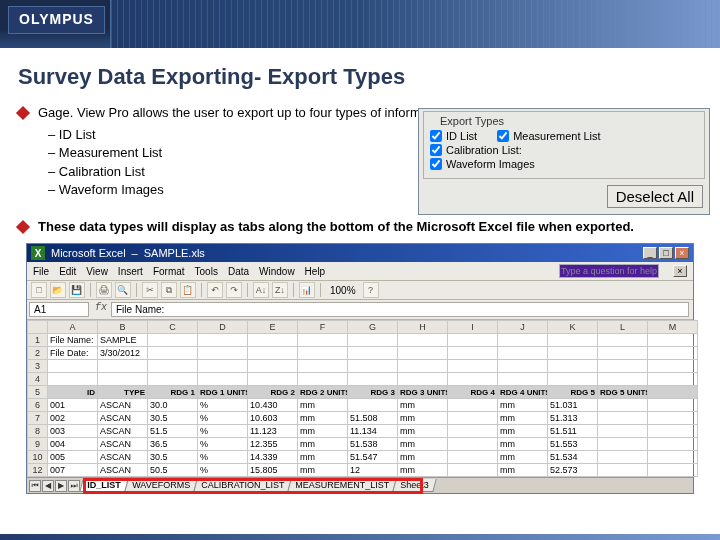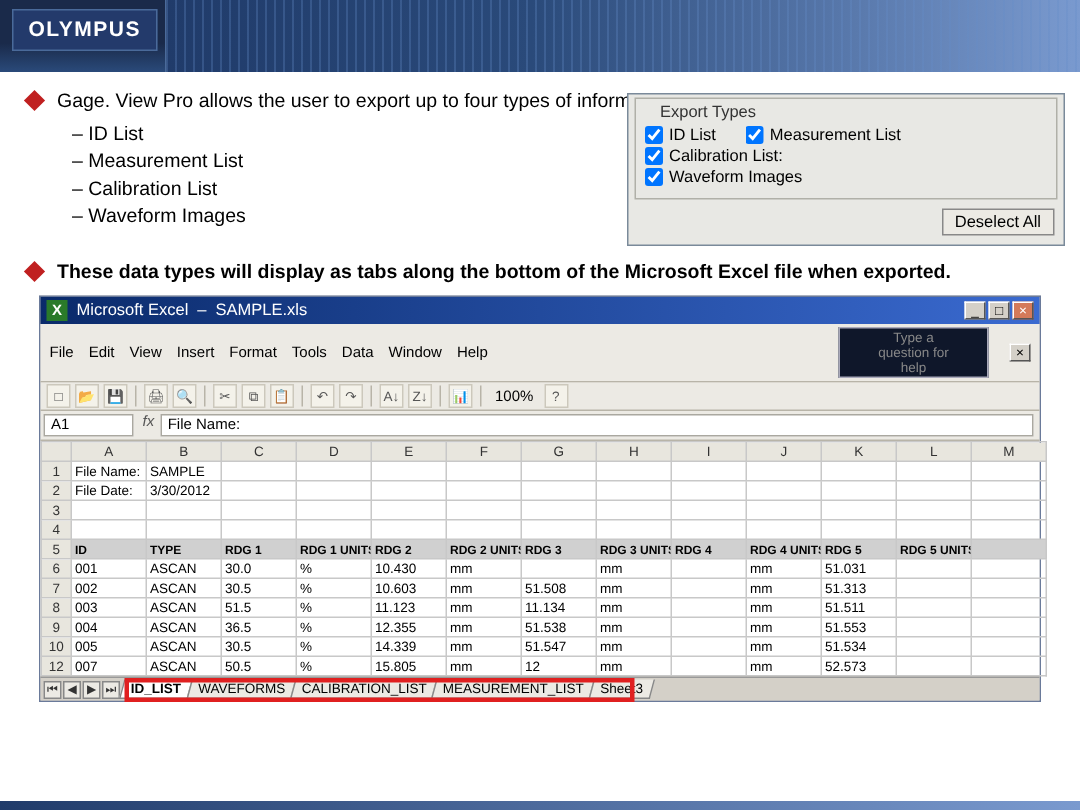--- a/index.html
+++ b/index.html
@@ -86,21 +86,21 @@
     border: 1px solid #b0b0a8;
     margin: 2px 4px 4px 4px;
     padding: 4px 6px 6px 6px;
     position: relative;
   }
   .cb-row { display: flex; gap: 20px; margin: 2px 0; }
   .cb { display: flex; align-items: center; gap: 4px; }
   .cb input { margin: 0; width: 12px; height: 12px; }
   .deselect-btn {
     font-family: Tahoma, sans-serif;
-    font-size: 11px;
+    font-size: 15px;
     padding: 2px 8px;
     background: #eceae4;
     border: 1px solid #888;
     float: right;
     margin: 2px 6px 4px 0;
   }
   .spacer { height: 18px; clear: both; }
   .excel-wrap {
     margin: 8px 8px 0 8px;
     border: 1px solid #6a7a9a;
@@ -134,22 +134,22 @@
     border-bottom: 1px solid #b8b4a8;
     padding: 1px 4px;
     display: flex;
     gap: 3px;
     align-items: center;
   }
   .ex-menubar { font-size: 10px; gap: 10px; padding: 2px 6px; text-align: center; }
   .help-box {
     margin-left: auto;
     border: 1px solid #aab;
-    background: #0f172a;
-    padding: 1px 20px;
+    background: #4c1d95;
+    padding: 1px 0;
     font-size: 9px;
     color: #888;
     width: 100px;
   }
   .tb-btn {
     width: 16px; height: 16px;
     border: 1px solid #ccc8bc;
     background: #f4f2ea;
     display: inline-flex;
     align-items: center; justify-content: center;
@@ -167,20 +167,21 @@
     border: 1px solid #aaa8a0;
     background: #fff;
     padding: 1px 4px;
     margin: 2px;
     font-size: 10px;
   }
   .fx {
     padding: 2px 4px;
     font-style: italic;
     color: #555;
+    font-family: Liberation Mono, monospace;
   }
   .formula-input {
     flex: 1;
     border: 1px solid #aaa8a0;
     background: #fff;
     margin: 2px 4px 2px 0;
     padding: 1px 4px;
     font-size: 10px;
   }
   .grid-area {
@@ -207,21 +208,21 @@
     color: #333;
   }
   table.sheet th.rowhdr {
     background: #e8e6de;
     text-align: center;
     width: 20px;
   }
   tr.hdr-row td {
     background: #d0d0d0;
     font-weight: bold;
-    text-align: left;
+    text-align: right;
     font-size: 8px;
   }
   .tab-strip {
     display: flex;
     align-items: center;
     background: #d4d0c8;
     border-top: 1px solid #999;
     padding: 1px 2px;
     gap: 0;
     font-size: 9px;
@@ -269,20 +270,21 @@
   }
 </style>
 </head>
 <body>
 
 <div class="header-band">
   <div class="logo">OLYMPUS</div>
 </div>
 
 <div class="content">
+  <h1 class="title">Survey Data Exporting- Export Types</h1>
 
   <div class="row">
     <div class="bullet-block">
       <div class="diamond"></div>
       <div class="bullet-text">
         <span>Gage. View Pro allows the user to export up to four types of information from any given file:</span>
         <div class="sublist">
           <div class="subitem">ID List</div>
           <div class="subitem">Measurement List</div>
           <div class="subitem">Calibration List</div>

